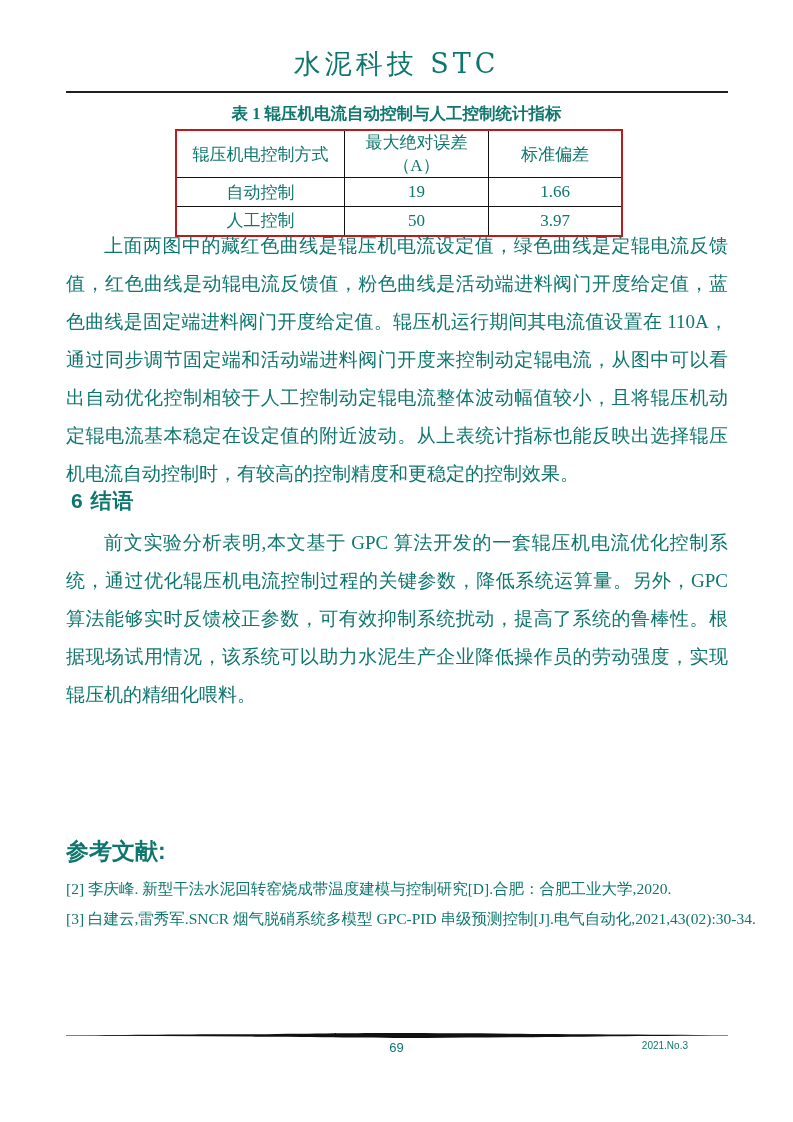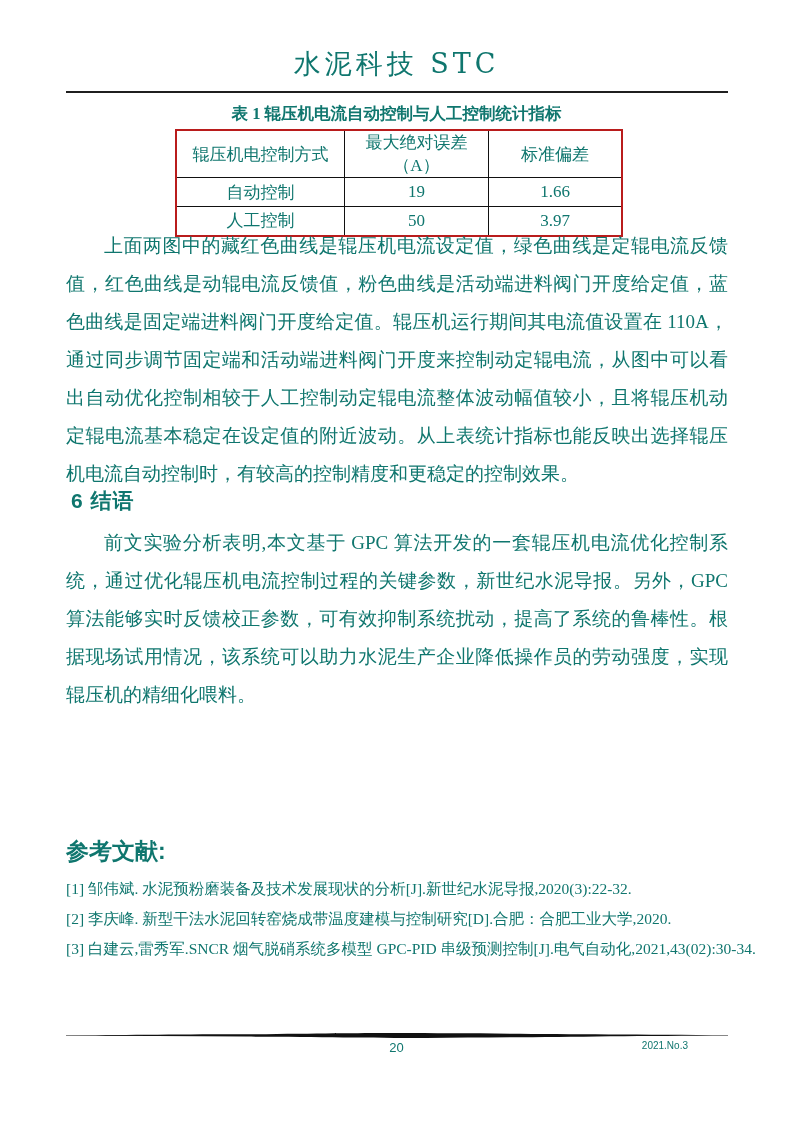--- a/index.html
+++ b/index.html
@@ -111,36 +111,35 @@
         <td>50</td>
         <td>3.97</td>
       </tr>
     </tbody>
   </table>
 
   <p class="body-para p1">上面两图中的藏红色曲线是辊压机电流设定值，绿色曲线是定辊电流反馈值，红色曲线是动辊电流反馈值，粉色曲线是活动端进料阀门开度给定值，蓝色曲线是固定端进料阀门开度给定值。辊压机运行期间其电流值设置在 110A，通过同步调节固定端和活动端进料阀门开度来控制动定辊电流，从图中可以看出自动优化控制相较于人工控制动定辊电流整体波动幅值较小，且将辊压机动定辊电流基本稳定在设定值的附近波动。从上表统计指标也能反映出选择辊压机电流自动控制时，有较高的控制精度和更稳定的控制效果。</p>
 
   <h2 class="section-heading">6  结语</h2>
 
-  <p class="body-para p2">前文实验分析表明,本文基于 GPC 算法开发的一套辊压机电流优化控制系统，通过优化辊压机电流控制过程的关键参数，新世纪水泥导报。另外，GPC 算法能够实时反馈校正参数，可有效抑制系统扰动，提高了系统的鲁棒性。根据现场试用情况，该系统可以助力水泥生产企业降低操作员的劳动强度，实现辊压机的精细化喂料。</p>
+  <p class="body-para p2">前文实验分析表明,本文基于 GPC 算法开发的一套辊压机电流优化控制系统，通过优化辊压机电流控制过程的关键参数，降低系统运算量。另外，GPC 算法能够实时反馈校正参数，可有效抑制系统扰动，提高了系统的鲁棒性。根据现场试用情况，该系统可以助力水泥生产企业降低操作员的劳动强度，实现辊压机的精细化喂料。</p>
 
   <div class="refs">
     <div class="refs-heading">参考文献:</div>
-    <div class="ref-item">[1] 邹伟斌.  水泥预粉磨装备及技术发展现状的分析[J].新世纪水泥导报,2020(3):22-32.</div>
     <div class="ref-item">[2] 李庆峰.  新型干法水泥回转窑烧成带温度建模与控制研究[D].合肥：合肥工业大学,2020.</div>
     <div class="ref-item">[3] 白建云,雷秀军.SNCR 烟气脱硝系统多模型 GPC-PID 串级预测控制[J].电气自动化,2021,43(02):30-34.</div>
   </div>
 
   <svg class="footer-rule" viewBox="0 0 662 7" preserveAspectRatio="none" xmlns="http://www.w3.org/2000/svg">
     <path fill="#111" d="M0,3.3
       C60,3.0 120,1.9 200,2.2
       C260,1.5 300,1.1 331,1.1
       C420,1.3 520,2.3 662,2.9
       L662,3.5
       C540,4.1 450,5.6 360,5.9
       C300,5.9 250,5.0 180,4.6
       C120,4.2 60,3.9 0,3.8 Z"></path>
   </svg>
 
-  <div class="page-number">20</div>
+  <div class="page-number">69</div>
   <div class="issue-label">2021.No.3</div>
 
 </div>
 
 </body></html>

